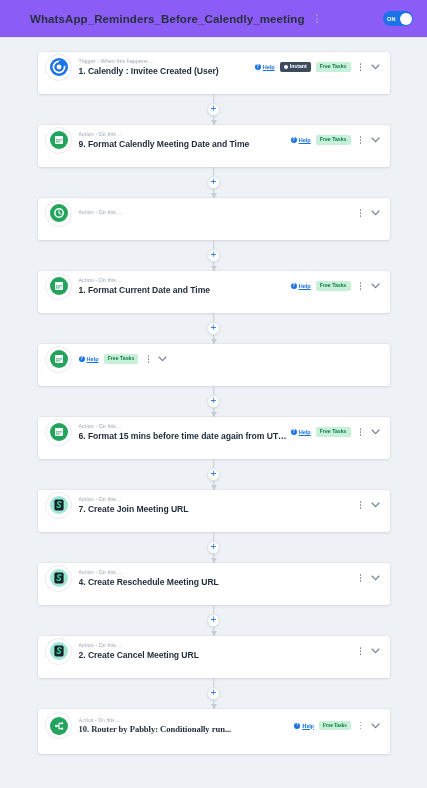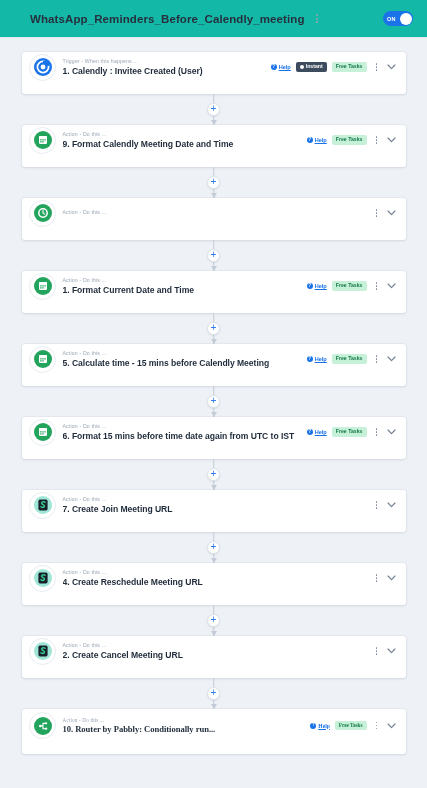--- a/index.html
+++ b/index.html
@@ -7,21 +7,21 @@
     width: 427px; height: 788px;
     font-family: "Liberation Sans", sans-serif;
     background: #f1f5f9;
     overflow: hidden;
   }
   .app { width: 427px; height: 788px; display: flex; flex-direction: column; background: #eef2f7; }
 
   
   .topbar {
     height: 38px; min-height: 38px;
-    background: #14b8a6;
+    background: #8b5cf6;
     border-bottom: 1px solid #e4e9f0;
     display: flex; align-items: center;
     padding: 0 14px 0 30px;
   }
   .wf-title {
     font-size: 11.5px; font-weight: 700; color: #26303e;
     letter-spacing: .1px; white-space: nowrap;
   }
   .title-kebab {
     margin-left: 7px; color: #9aa5b4; font-size: 11px;
@@ -46,21 +46,21 @@
 
   
   .canvas {
     flex: 1; overflow: hidden; position: relative;
     padding: 14px 0 0 0;
   }
   .flow { display: flex; flex-direction: column; align-items: center; }
 
   
   .card {
-    width: 384px; min-height: 42px;
+    width: 352px; min-height: 42px;
     background: #ffffff;
     border-radius: 3px;
     box-shadow: 0 1px 3px rgba(30,45,70,.10), 0 0 0 1px rgba(30,45,70,.03);
     display: flex; align-items: center;
     padding: 0 10px 12px 10px;
     cursor: pointer;
     position: relative;
   }
   .card.tall { min-height: 45px; font-family: Liberation Serif, serif; }
 
@@ -338,24 +338,20 @@
               <circle cx="9" cy="9" r="9" fill="#22a45d"></circle>
               <rect x="5" y="5" width="8" height="8" rx="1.2" fill="#ffffff"></rect>
               <rect x="5" y="5" width="8" height="2.2" rx="1.1" fill="#ffffff"></rect>
               <rect x="6.2" y="8.2" width="1.4" height="1.3" fill="#22a45d"></rect>
               <rect x="8.3" y="8.2" width="1.4" height="1.3" fill="#22a45d"></rect>
               <rect x="10.4" y="8.2" width="1.4" height="1.3" fill="#22a45d"></rect>
               <rect x="6.2" y="10.2" width="1.4" height="1.3" fill="#22a45d"></rect>
               <rect x="8.3" y="10.2" width="1.4" height="1.3" fill="#22a45d"></rect>
             </svg>
           </span>
-          <div class="card-text">
-            <div class="card-sub">Action - Do this ...</div>
-            <div class="card-name">5. Calculate time - 15 mins before Calendly Meeting</div>
-          </div>
           <div class="card-right">
             <span class="help">
               <span class="q">?</span>
               <span class="t">Help</span>
             </span>
             <span class="pill-green">Free Tasks</span>
             <span class="kebab">
               <i></i>
               <i></i>
               <i></i>

